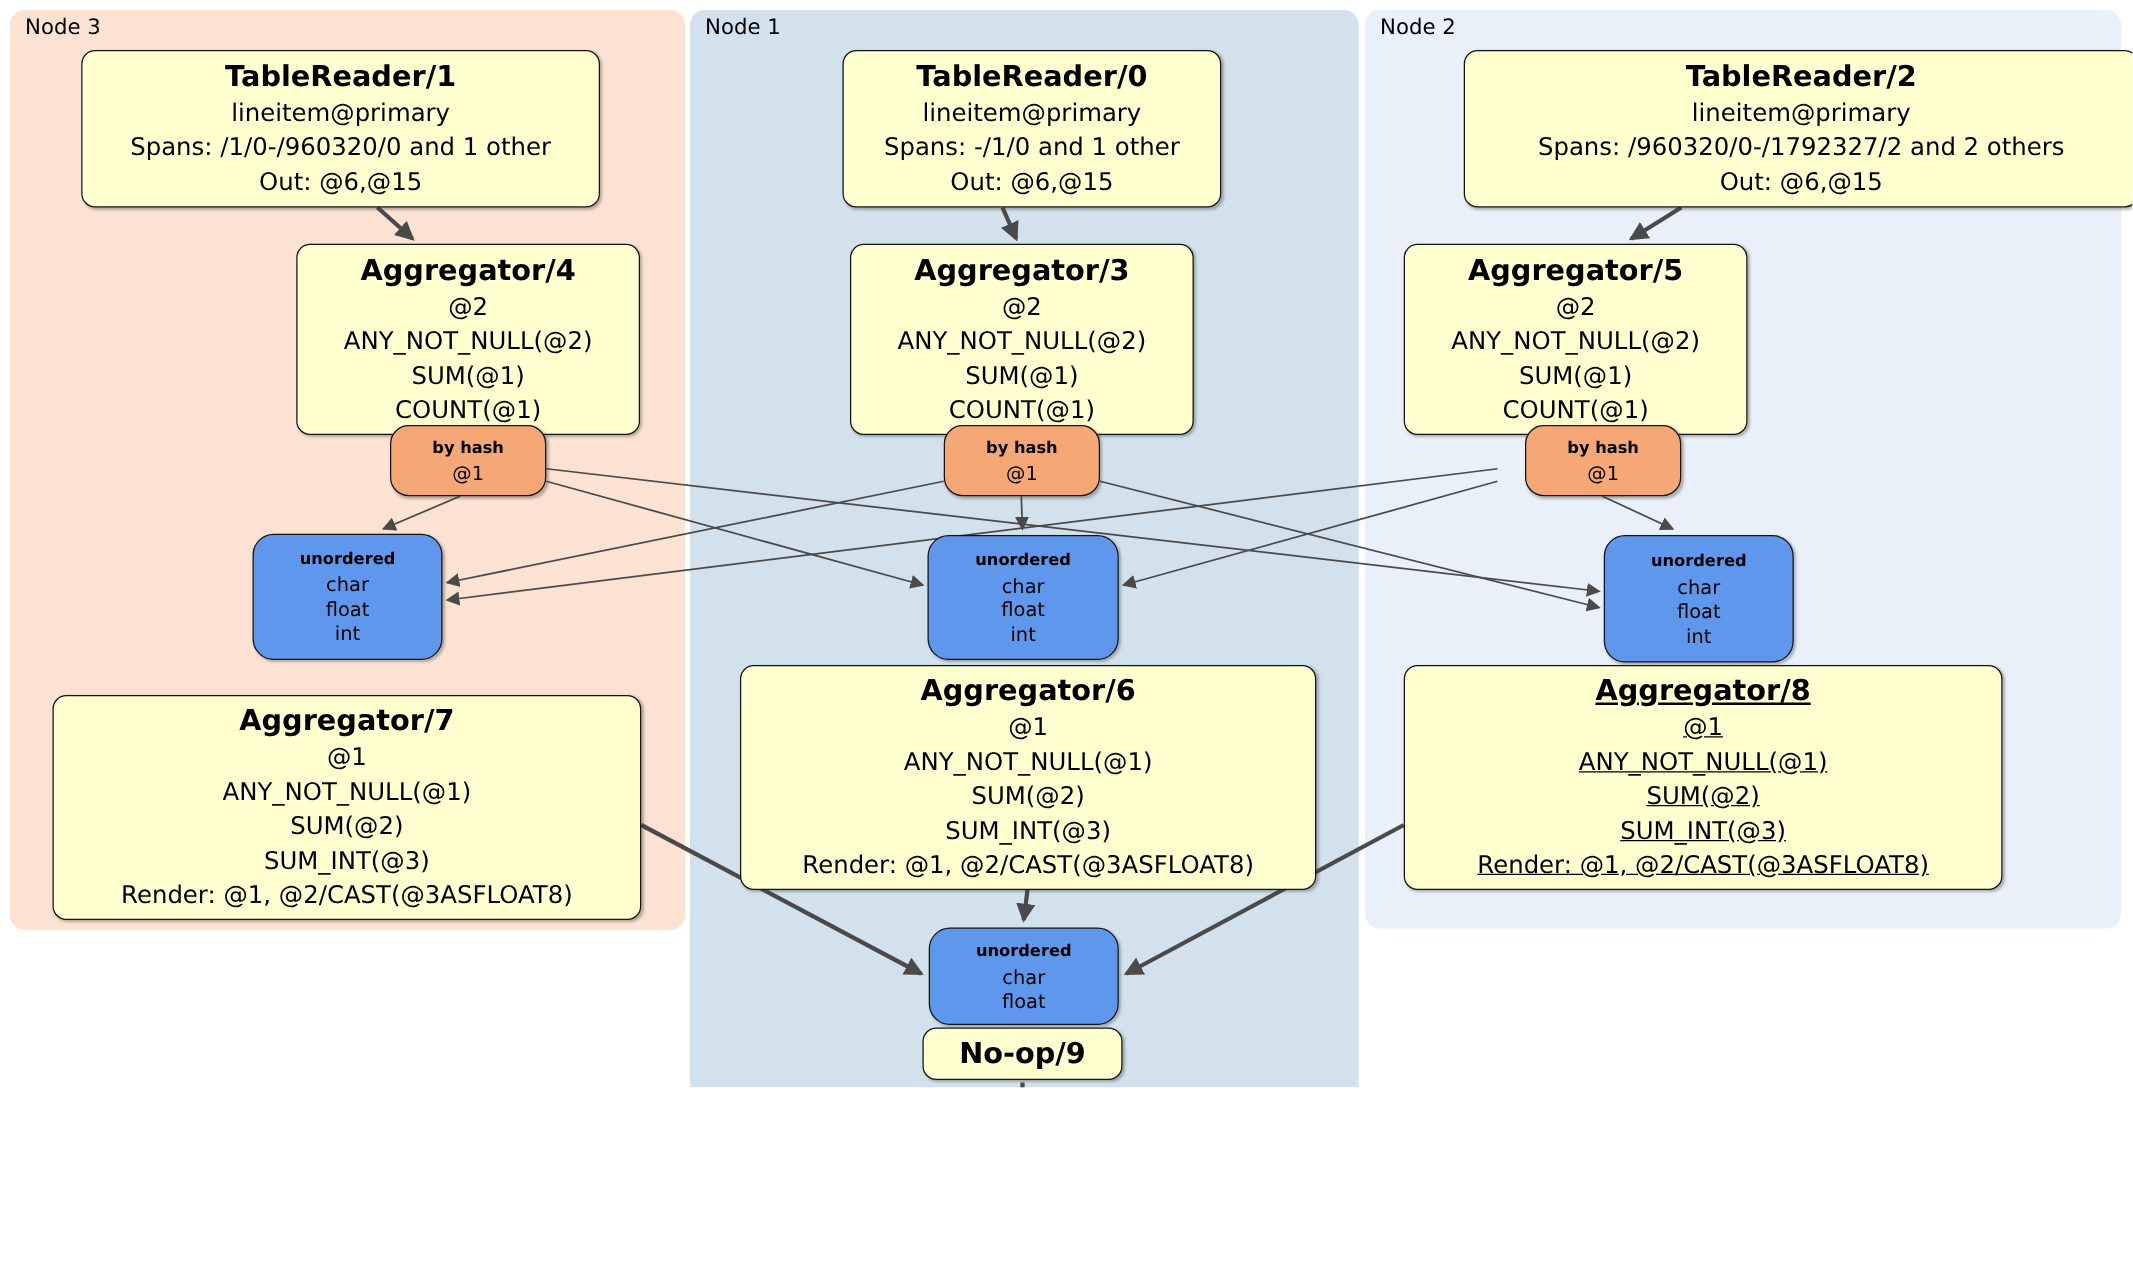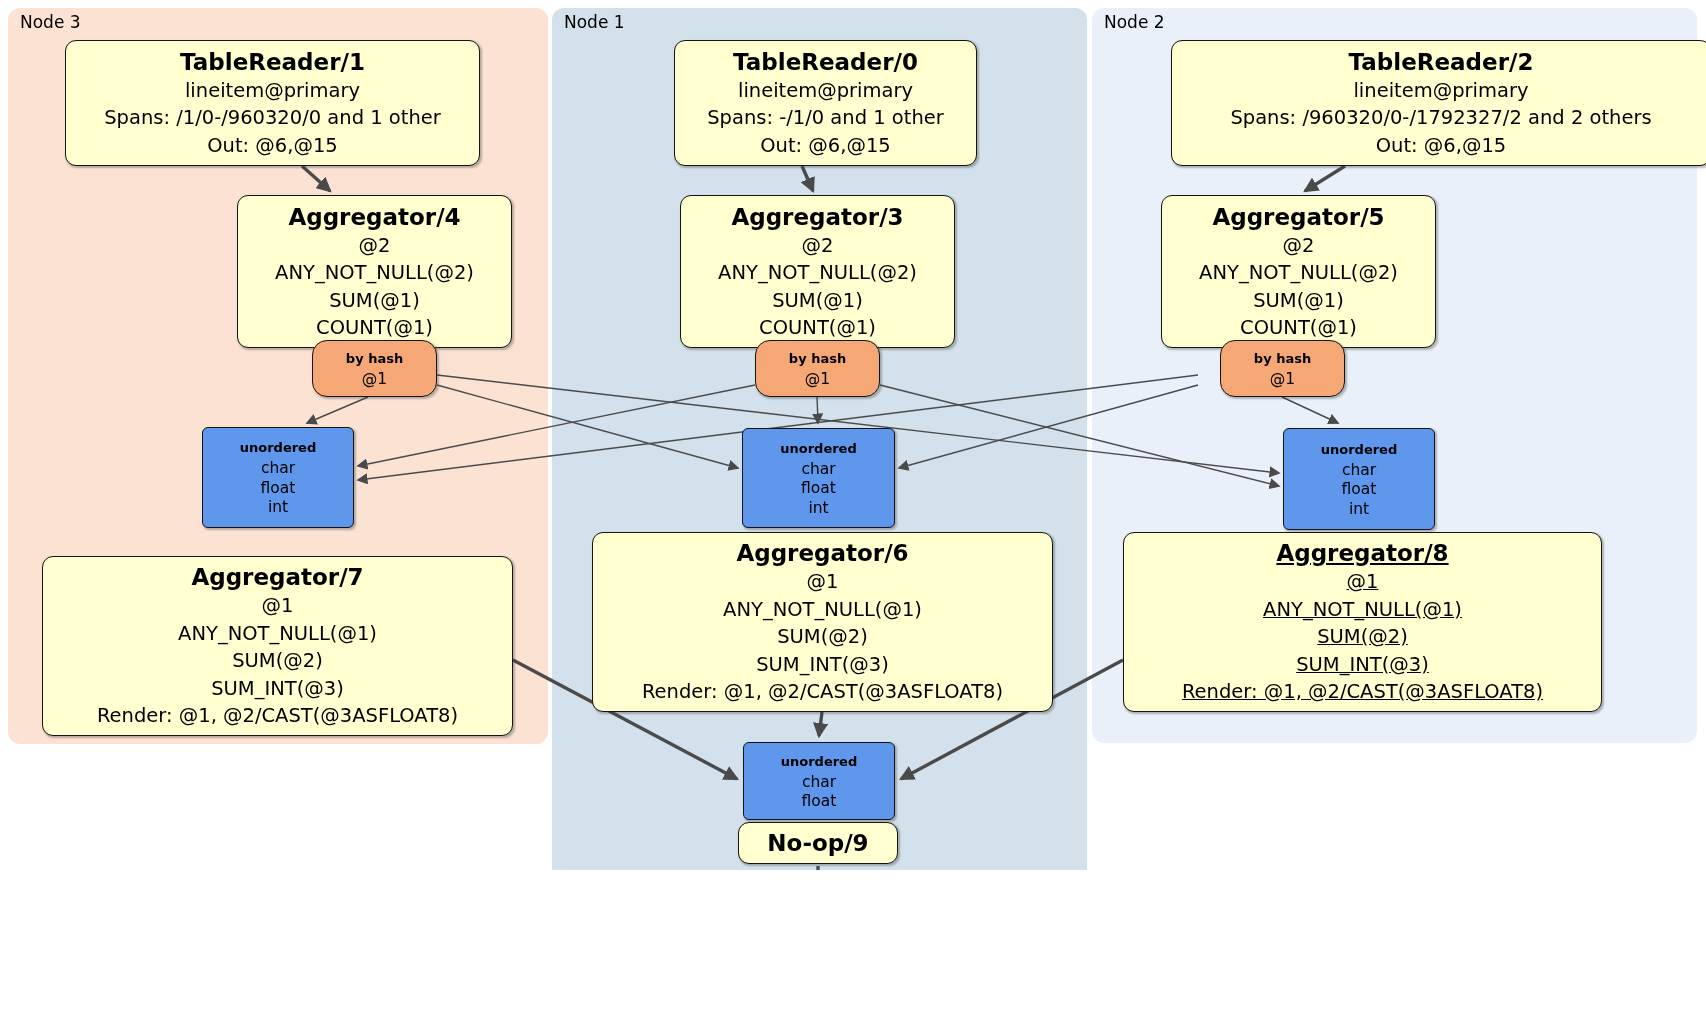--- a/index.html
+++ b/index.html
@@ -15,21 +15,21 @@
   #node2-region{background:var(--node2-bg);}
   #edges{position:absolute;left:0;top:0;z-index:2;}
   .box{
     position:absolute;z-index:3;display:flex;flex-direction:column;
     align-items:center;justify-content:center;text-align:center;
     box-sizing:border-box;border:1.6px solid #141414;
     box-shadow:1.5px 1.5px 2px rgba(60,60,60,0.35);
   }
   .yellow{background:var(--box-yellow);border-radius:11px;}
   .router{background:var(--router-orange);border-radius:15px;z-index:4;}
-  .sync{background:var(--sync-blue);border-radius:6px;z-index:4;}
+  .sync{background:var(--sync-blue);border-radius:17px;z-index:4;}
   .box-title{font-weight:bold;font-size:23px;line-height:30px;}
   .router .box-title,.sync .box-title{font-size:13px;line-height:22px;}
   .tline{font-size:19.5px;line-height:27.5px;}
   .router .tline,.sync .tline{font-size:15.5px;line-height:19.5px;}
   .single .box-title{font-size:23px;}
 </style>
 </head>
 <body>
 
 <div id="canvas">
@@ -173,21 +173,21 @@
   </div>
 
   <div class="box yellow" style="left:1123px;top:40px;width:540px;height:126px;margin-left:48px;">
     <div class="box-title">TableReader/2</div>
     <div>
         <div class="tline">lineitem@primary</div>
         <div class="tline">Spans: /960320/0-/1792327/2 and 2 others</div>
         <div class="tline">Out: @6,@15</div>
       </div>
   </div>
-  <div class="box yellow" style="left:1123px;top:195px;width:275px;height:153px;margin-left:38px;">
+  <div class="box yellow" style="left:1123px;top:195px;width:275px;height:153px;">
     <div class="box-title">Aggregator/5</div>
     <div>
         <div class="tline">@2</div>
         <div class="tline">ANY_NOT_NULL(@2)</div>
         <div class="tline">SUM(@1)</div>
         <div class="tline">COUNT(@1)</div>
       </div>
   </div>
   <div class="box router" style="left:1220px;top:340px;width:125px;height:57px;">
     <div class="box-title">by hash</div>

